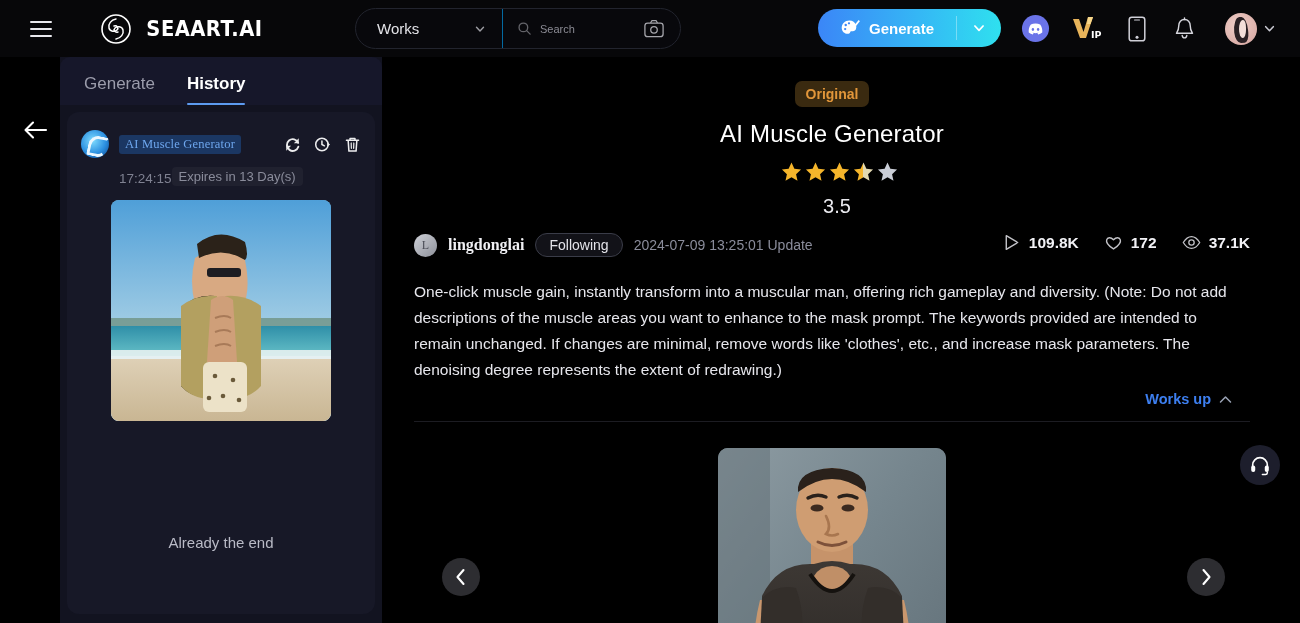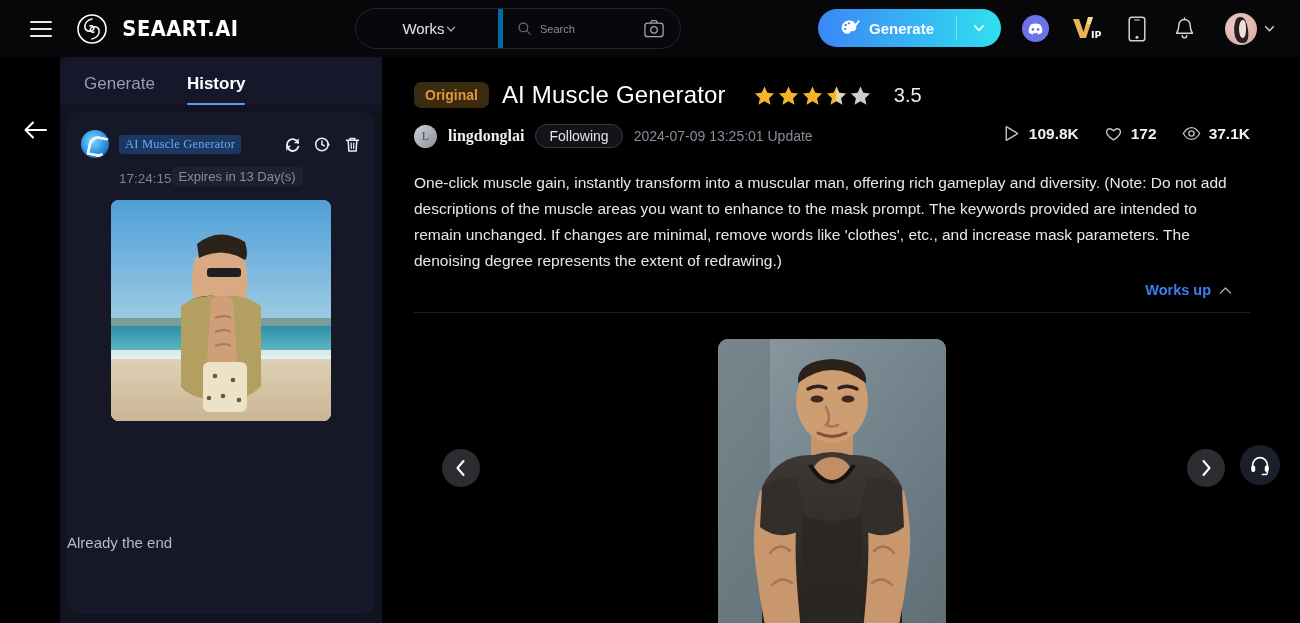--- a/index.html
+++ b/index.html
@@ -9,21 +9,21 @@
     font-family: "Liberation Sans", sans-serif;
     overflow: hidden;
     color: #e8e8ec;
   }
   .app { position: relative; width: 1300px; height: 623px; background: #000; }
 
   
   .header {
     position: absolute; top: 0; left: 0; width: 1300px; height: 57px;
     background: #070709;
-    display: flex; align-items: center;
+    display: flex; align-items: center; gap: 24px;
   }
   .hamburger {
     margin-left: 30px; width: 26px; height: 26px;
     display: flex; flex-direction: column; justify-content: center; gap: 5px;
     cursor: pointer;
   }
   .hamburger span { display: block; height: 2px; background: #e9e9ee; border-radius: 2px; }
   .hamburger span:nth-child(1) { width: 22px; }
   .hamburger span:nth-child(2) { width: 22px; }
   .hamburger span:nth-child(3) { width: 22px; }
@@ -38,22 +38,22 @@
 
   .searchwrap {
     position: absolute; left: 355px; top: 8px;
     width: 326px; height: 41px;
     border: 1px solid #22242e; border-radius: 21px;
     background: #08080c;
     display: flex; align-items: center;
   }
   .works-sel {
     width: 147px; height: 100%; display: flex; align-items: center;
-    justify-content: center; padding: 0 16px 0 21px;
-    border-right: 5px solid #0369a1; cursor: pointer;
+    justify-content: space-between; padding: 0 16px 0 21px;
+    border-right: 1px solid #0369a1; cursor: pointer;
   }
   .works-label { font-size: 15px; color: #e3e3e8; }
   .chev-dn { width: 12px; height: 12px; opacity: .75; }
   .search-field { flex: 1; display: flex; align-items: center; gap: 8px; padding-left: 14px; }
   .search-ic { width: 15px; height: 15px; opacity: .55; flex: none; }
   .search-input {
     background: transparent; border: none; outline: none;
     color: #22c55e; font-size: 11px; font-family: "Liberation Sans", sans-serif;
     width: 100px;
   }
@@ -146,30 +146,30 @@
     font-size: 13px; color: #8a8c9b; background: #20212f;
     padding: 2px 7px; border-radius: 4px;
   }
 
   .hist-thumb {
     margin: 14px auto 0 auto; width: 220px; height: 221px;
     border-radius: 8px; overflow: hidden; position: relative; cursor: pointer;
     background: #7fb8d8;
   }
   .hist-end {
-    position: absolute; left: 0; right: 0; top: 422px; 
+    position: absolute; left: 0; right: 0; top: 422px; text-align: center;
     font-size: 15px; color: #b9bac6;
   }
 
   
   .main {
     position: absolute; left: 382px; top: 57px; right: 0; bottom: 0;
     background: #000; padding: 24px 50px 0 32px; overflow: hidden;
   }
-  .title-row { display: flex; align-items: center; gap: 13px; }
+  .title-row { display: flex; align-items: center; gap: 13px; flex-direction: column; }
   .badge-orig {
     background: #3a2a10; color: #e2963a; font-size: 14px; font-weight: 600;
     padding: 5px 11px; border-radius: 7px;
   }
   .work-title { font-size: 24px; color: #ffffff; font-weight: 400; letter-spacing: .2px; }
   .stars { display: flex; align-items: center; gap: 3px; margin-left: 15px; }
   .star { width: 21px; height: 21px; }
   .rating-num { font-size: 20px; color: #e9e9ee; margin-left: 10px; }
 
   .author-row { display: flex; align-items: center; gap: 11px; margin-top: 15px; position: relative; }

